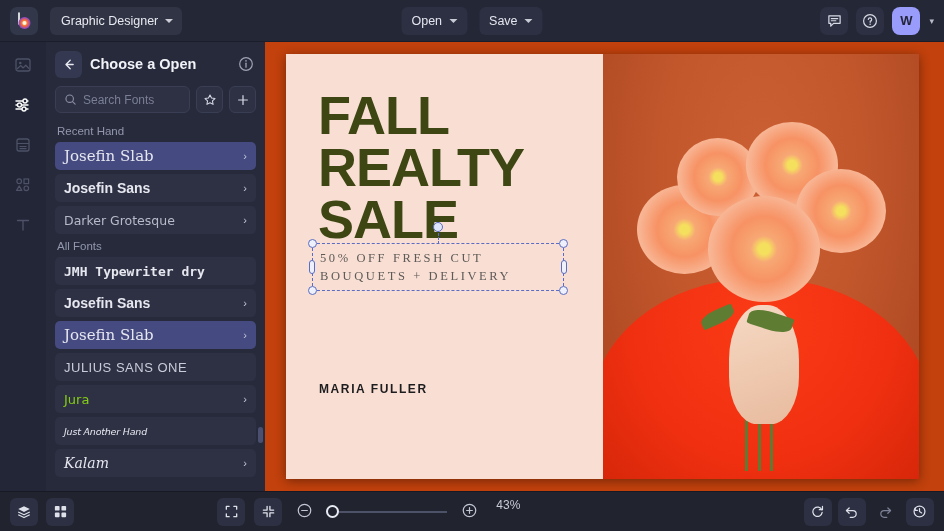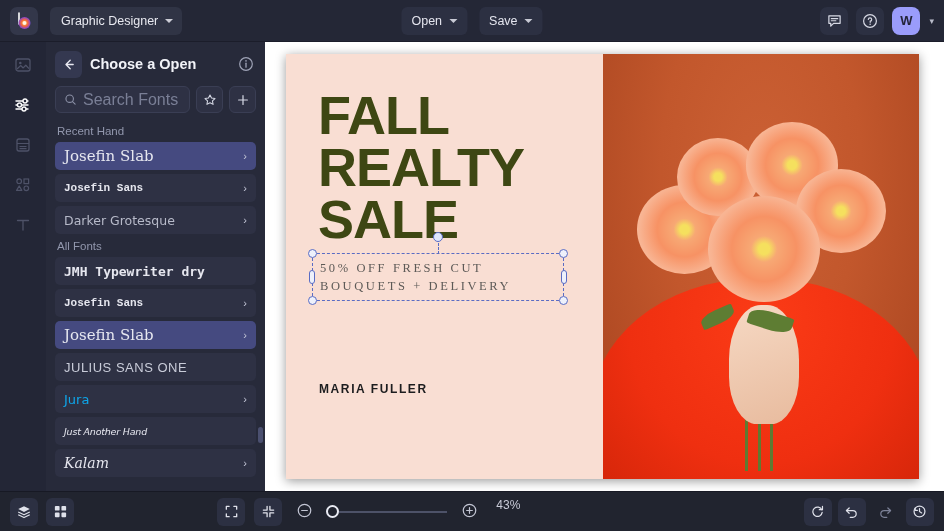--- a/index.html
+++ b/index.html
@@ -77,64 +77,64 @@
               display: flex; align-items: center; justify-content: center; color: #e9eaf2; }
   .panel-title { color: #f2f3f8; font-size: 14.5px; font-weight: bold; flex: 1; }
   .info-btn { width: 20px; height: 20px; color: #9fa3b6; display: flex; align-items: center; justify-content: center; }
 
   .search-row { display: flex; gap: 6px; padding: 0 9px 10px 9px; }
   .search-box {
     flex: 1; height: 27px; background: #2e3144; border: 1px solid #3a3e54; border-radius: 6px;
     display: flex; align-items: center; gap: 6px; padding: 0 8px;
   }
   .search-box input {
-    background: transparent; border: 0; outline: 0; color: #cfd2de; font-size: 16px;
+    background: transparent; border: 0; outline: 0; color: #cfd2de; font-size: 12px;
     font-family: "Liberation Sans", sans-serif; width: 100%;
   }
   .search-box input::placeholder { color: #7a7f96; }
   .sq-btn { width: 27px; height: 27px; border: 1px solid #3a3e54; border-radius: 6px;
             background: #2e3144; display: flex; align-items: center; justify-content: center; color: #d5d8e4; }
 
   .section-label { color: #9297ad; font-size: 11.5px; padding: 2px 11px 5px 11px; }
 
   .font-list { flex: 1; overflow: hidden; padding: 0 9px 0 9px; }
   .font-item {
     height: 28px; margin-bottom: 4px; border-radius: 5px; background: #2e3144;
     display: flex; align-items: center; padding: 0 9px; color: #e6e7ef;
     font-size: 13.5px; white-space: nowrap; overflow: hidden;
   }
   .font-item.sel { background: #454a80; }
   .font-item .arrow { margin-left: auto; color: #c3c6d6; font-size: 11px; }
   .f-slab      { font-family: "DejaVu Serif", serif; font-size: 15px; }
-  .f-sans      { font-family: Liberation Mono, monospace; font-weight: bold; font-size: 11px; }
+  .f-sans      { font-family: Liberation Sans, sans-serif; font-weight: bold; font-size: 14px; }
   .f-grotesque { font-family: "DejaVu Sans", sans-serif; font-size: 12.5px; color: #b7bac9; }
   .f-typewriter{ font-family: "DejaVu Sans Mono", monospace; font-weight: bold; font-size: 13px; }
   .f-caps      { font-family: "Liberation Sans", sans-serif; font-size: 13px; letter-spacing: .5px; color: #c9ccd9; }
-  .f-jura      { font-family: "DejaVu Sans", sans-serif; font-size: 13px; color: #0ea5e9; }
+  .f-jura      { font-family: "DejaVu Sans", sans-serif; font-size: 13px; color: #84cc16; }
   .f-hand      { font-family: "DejaVu Sans", sans-serif; font-size: 9.5px; font-style: italic; letter-spacing: -.2px; }
   .f-hand2     { font-family: "DejaVu Sans", sans-serif; font-size: 10px; letter-spacing: .2px; }
   .f-kalam     { font-family: "DejaVu Serif", serif; font-style: italic; font-size: 14px; }
   .panel-scroll { position: absolute; right: 2px; top: 385px; width: 5px; height: 16px;
                   background: #4b5070; border-radius: 3px; }
 
   
-  .workspace { flex: 1; background: #ffffff; position: relative; overflow: hidden; }
+  .workspace { flex: 1; background: #c2410c; position: relative; overflow: hidden; }
   .canvas {
     position: absolute; left: 21px; top: 12px; width: 633px; height: 425px;
     display: flex; box-shadow: 0 2px 10px rgba(0,0,0,.4);
   }
   .canvas-left { width: 317px; background: #f9ded3; position: relative; }
   .canvas-right { flex: 1; position: relative; overflow: hidden; background: #c2572c; }
 
   .headline {
     position: absolute; left: 32px; top: 36px;
     font-family: "Liberation Sans", sans-serif; font-weight: bold;
     font-size: 54px; line-height: .96; color: #3e4713; letter-spacing: -1px;
   }
-  .sub-wrap { position: absolute; left: 26px; top: 199px; width: 252px; }
+  .sub-wrap { position: absolute; left: 26px; top: 189px; width: 252px; }
   .sub-text {
     font-family: "Liberation Serif", serif; color: #5d5a57;
     font-size: 12.5px; letter-spacing: 2.6px; line-height: 1.45; padding: 6px 8px;
   }
   .selbox { position: absolute; inset: 0; border: 1px dashed #5a6cc4; }
   .h-dot { position: absolute; width: 9px; height: 9px; border-radius: 50%;
            background: #eef1fb; border: 1.5px solid #5a6cc4; }
   .h-pill { position: absolute; width: 6px; height: 14px; border-radius: 3px;
             background: #eef1fb; border: 1.5px solid #5a6cc4; }
   .rot-line { position: absolute; left: 50%; top: -15px; width: 1px; height: 15px;

